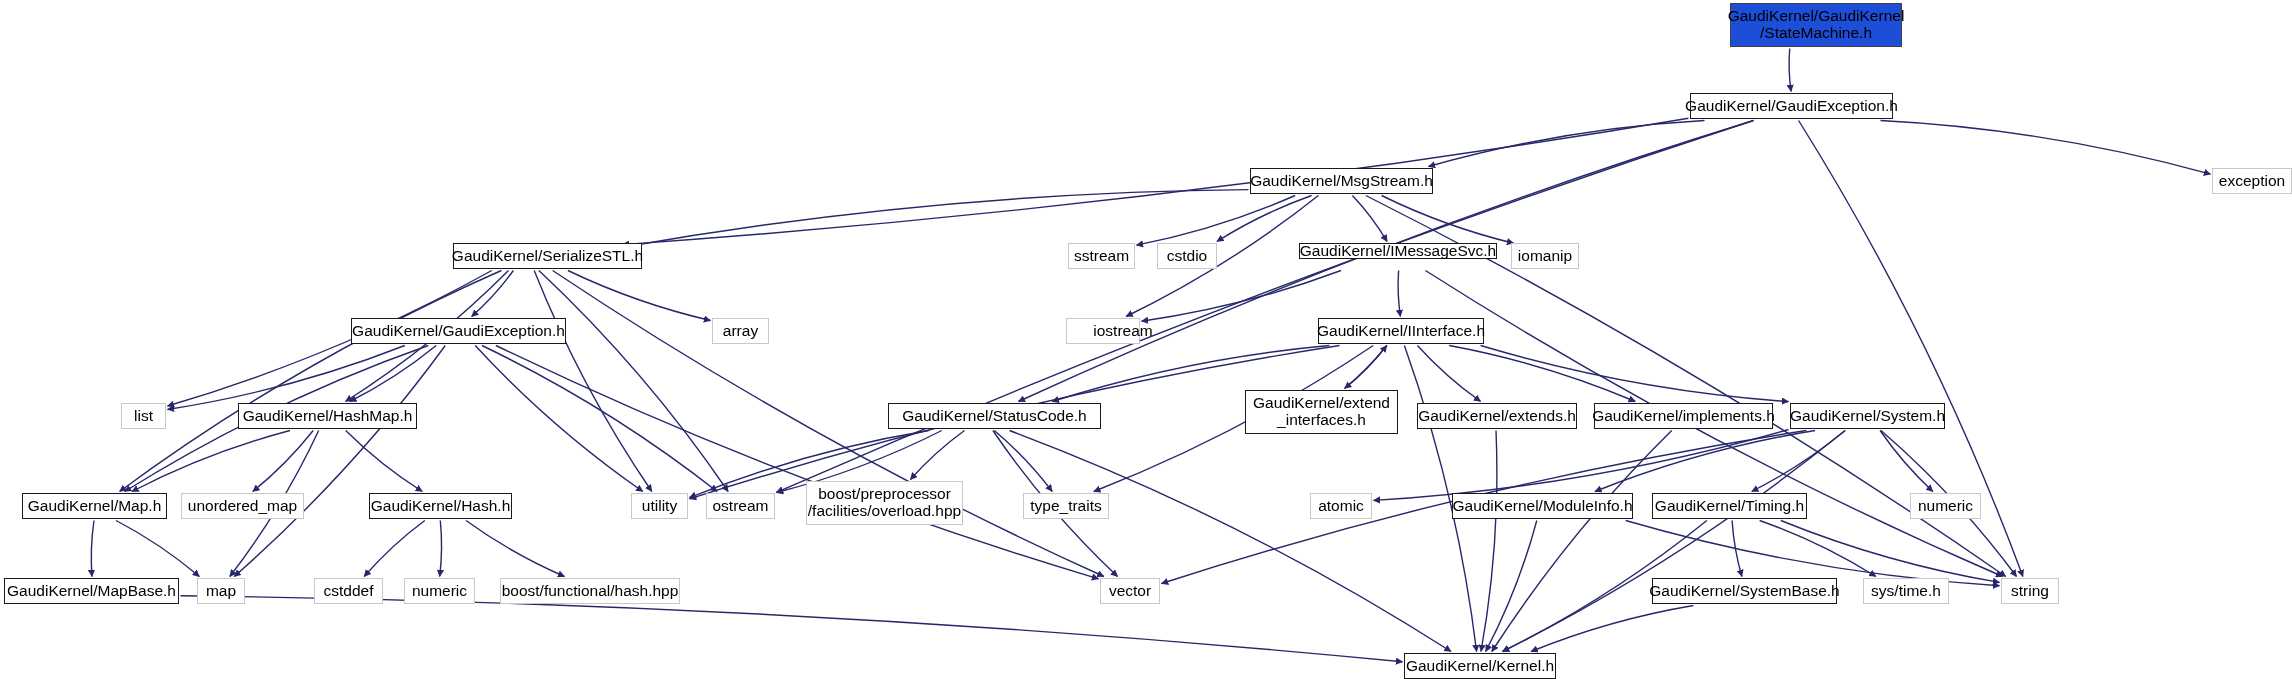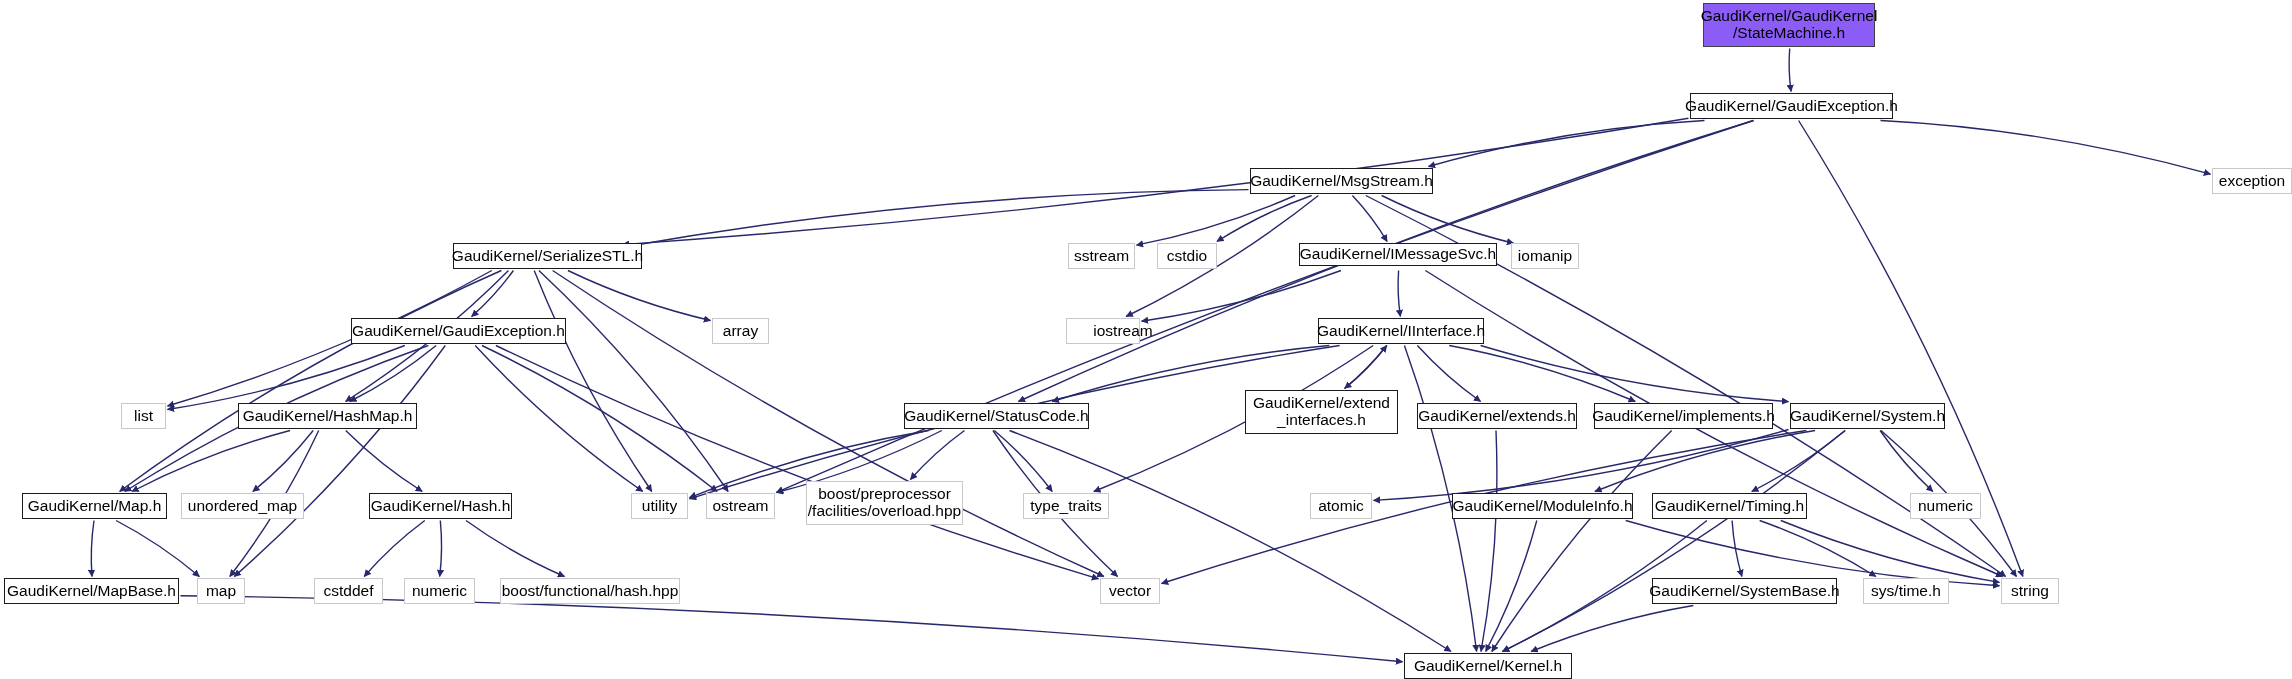--- a/index.html
+++ b/index.html
@@ -22,21 +22,21 @@
     white-space:pre-line;
     color:#000000;
     background:#ffffff;
     z-index:5;
   }
   
   .node.proj{ border:1.5px solid #1a1a1a; font-size:15.5px; }
   
   .node.sys{ border:1.5px solid #c8c8c8; font-size:15.5px; }
   
-  .node.root{ border:1.5px solid #404040; background:#8b5cf6; font-size:15.5px; }
+  .node.root{ border:1.5px solid #404040; background:#1d4ed8; font-size:15.5px;margin-left:27px; }
 </style>
 </head>
 <body>
 
 <div id="graph">
   <svg id="edges" xmlns="http://www.w3.org/2000/svg">
     <defs>
       <marker id="arrow" viewBox="0 0 10 10" refX="9.2" refY="5" markerWidth="5.2" markerHeight="5.2" orient="auto-start-reverse">
         <path d="M 0 0 L 10 5 L 0 10 z" fill="#27286b"></path>
       </marker>
@@ -119,29 +119,29 @@
   </svg>
   <div id="nodes">
       <div class="node root" style="left: 1703px; top: 3px; width: 172px; height: 44px;">GaudiKernel/GaudiKernel
 /StateMachine.h</div>
       <div class="node proj" style="left: 1690px; top: 93px; width: 203px; height: 26px;">GaudiKernel/GaudiException.h</div>
       <div class="node sys" style="left: 2212px; top: 168px; width: 80px; height: 26px;">exception</div>
       <div class="node proj" style="left: 1250px; top: 168px; width: 183px; height: 26px;">GaudiKernel/MsgStream.h</div>
       <div class="node proj" style="left: 453px; top: 243px; width: 189px; height: 26px;">GaudiKernel/SerializeSTL.h</div>
       <div class="node sys" style="left: 1068px; top: 243px; width: 67px; height: 26px;">sstream</div>
       <div class="node sys" style="left: 1157px; top: 243px; width: 60px; height: 26px;">cstdio</div>
-      <div class="node proj" style="left: 1299px; top: 243px; width: 198px; height: 23px;">GaudiKernel/IMessageSvc.h</div>
+      <div class="node proj" style="left: 1299px; top: 243px; width: 198px; height: 16px;">GaudiKernel/IMessageSvc.h</div>
       <div class="node sys" style="left: 1511px; top: 243px; width: 68px; height: 26px;">iomanip</div>
       <div class="node proj" style="left: 351px; top: 318px; width: 215px; height: 26px;">GaudiKernel/GaudiException.h</div>
       <div class="node sys" style="left: 712px; top: 318px; width: 57px; height: 26px;">array</div>
       <div class="node sys" style="left: 1066px; top: 318px; width: 74px; height: 26px; padding-left: 40px;">iostream</div>
       <div class="node proj" style="left: 1318px; top: 318px; width: 166px; height: 26px;">GaudiKernel/IInterface.h</div>
       <div class="node sys" style="left: 121px; top: 403px; width: 45px; height: 26px;">list</div>
       <div class="node proj" style="left: 238px; top: 403px; width: 179px; height: 26px;">GaudiKernel/HashMap.h</div>
-      <div class="node proj" style="left: 888px; top: 403px; width: 185px; height: 26px; margin-left: 16px;">GaudiKernel/StatusCode.h</div>
+      <div class="node proj" style="left: 888px; top: 403px; width: 213px; height: 26px;">GaudiKernel/StatusCode.h</div>
       <div class="node proj" style="left: 1245px; top: 390px; width: 153px; height: 44px;">GaudiKernel/extend
 _interfaces.h</div>
       <div class="node proj" style="left: 1417px; top: 403px; width: 160px; height: 26px;">GaudiKernel/extends.h</div>
       <div class="node proj" style="left: 1594px; top: 403px; width: 179px; height: 26px;">GaudiKernel/implements.h</div>
       <div class="node proj" style="left: 1790px; top: 403px; width: 155px; height: 26px;">GaudiKernel/System.h</div>
       <div class="node proj" style="left: 22px; top: 493px; width: 145px; height: 26px;">GaudiKernel/Map.h</div>
       <div class="node sys" style="left: 181px; top: 493px; width: 123px; height: 26px;">unordered_map</div>
       <div class="node proj" style="left: 369px; top: 493px; width: 143px; height: 26px;">GaudiKernel/Hash.h</div>
       <div class="node sys" style="left: 631px; top: 493px; width: 57px; height: 26px;">utility</div>
       <div class="node sys" style="left: 706px; top: 493px; width: 69px; height: 26px;">ostream</div>
@@ -154,15 +154,15 @@
       <div class="node sys" style="left: 1910px; top: 493px; width: 71px; height: 26px;">numeric</div>
       <div class="node proj" style="left: 4px; top: 578px; width: 175px; height: 26px;">GaudiKernel/MapBase.h</div>
       <div class="node sys" style="left: 197px; top: 578px; width: 48px; height: 26px;">map</div>
       <div class="node sys" style="left: 314px; top: 578px; width: 69px; height: 26px;">cstddef</div>
       <div class="node sys" style="left: 404px; top: 578px; width: 71px; height: 26px;">numeric</div>
       <div class="node sys" style="left: 500px; top: 578px; width: 180px; height: 26px;">boost/functional/hash.hpp</div>
       <div class="node sys" style="left: 1100px; top: 578px; width: 60px; height: 26px;">vector</div>
       <div class="node proj" style="left: 1652px; top: 578px; width: 185px; height: 26px;">GaudiKernel/SystemBase.h</div>
       <div class="node sys" style="left: 1863px; top: 578px; width: 86px; height: 26px;">sys/time.h</div>
       <div class="node sys" style="left: 2001px; top: 578px; width: 58px; height: 26px;">string</div>
-      <div class="node proj" style="left: 1404px; top: 653px; width: 168px; height: 26px;">GaudiKernel/Kernel.h</div>
+      <div class="node proj" style="left: 1404px; top: 653px; width: 152px; height: 26px;">GaudiKernel/Kernel.h</div>
     </div>
 </div>
 
 </body></html>

